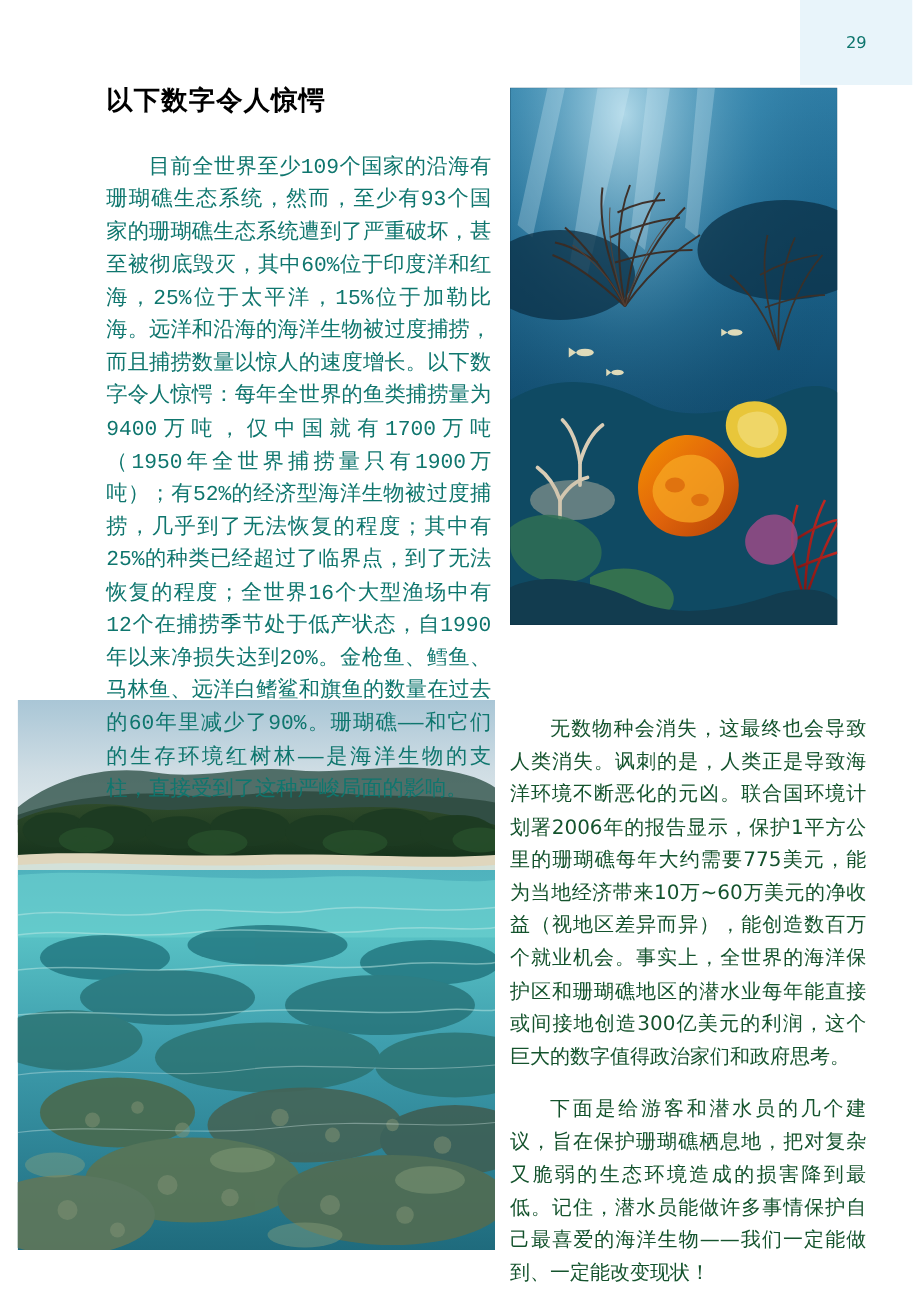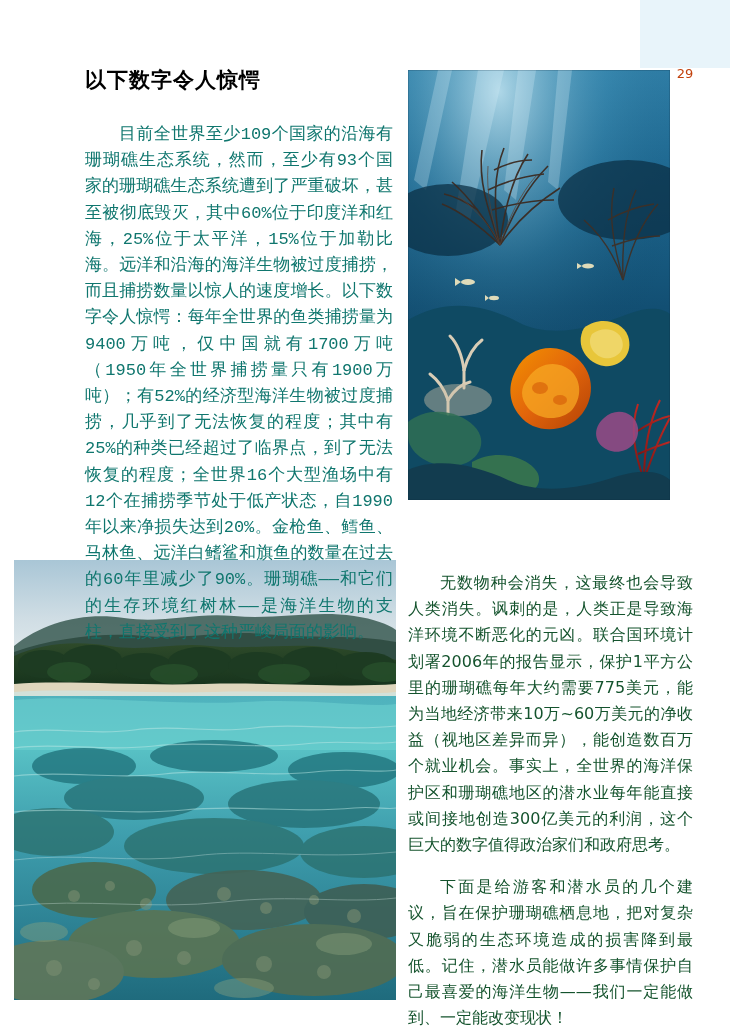--- a/index.html
+++ b/index.html
@@ -35,23 +35,22 @@
   .page-number {
     position: absolute;
     right: 0;
     top: 0;
     width: 90px;
     height: 68px;
     display: flex;
     align-items: center;
     justify-content: center;
     font-size: 13px;
-    color: #c2410c;
+    color: #0f766e;
     font-family: "DejaVu Sans", "Liberation Sans", sans-serif;
-    margin-top: 39px;
   }
 
   
   .title {
     position: absolute;
     left: 85px;
     top: 66px;
     font-size: 21px;
     font-weight: bold;
     color: #000000;

